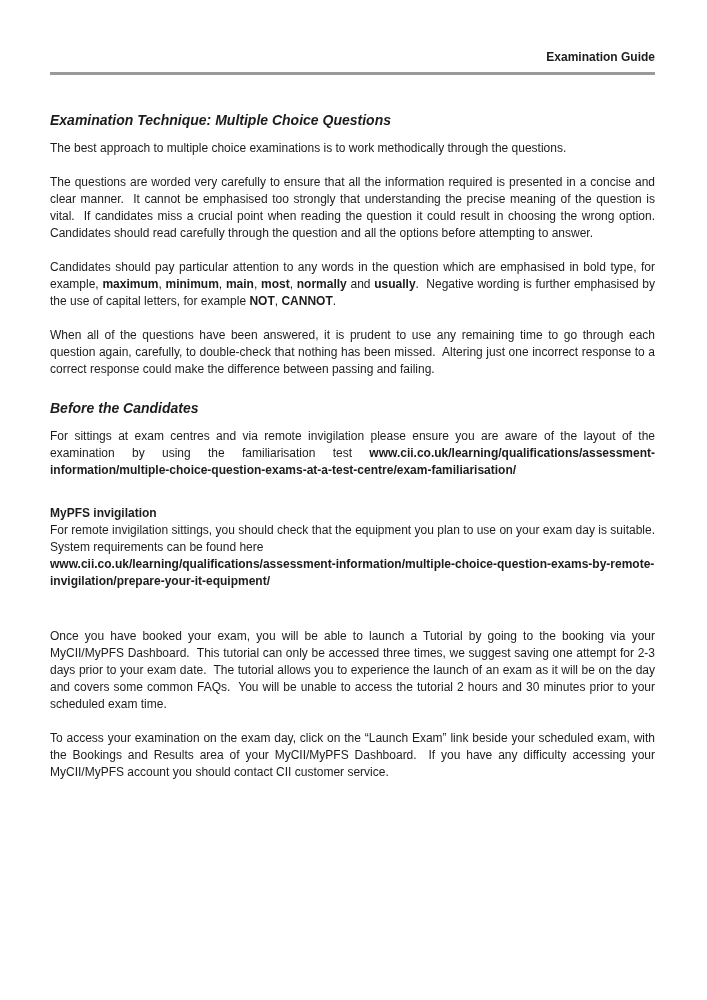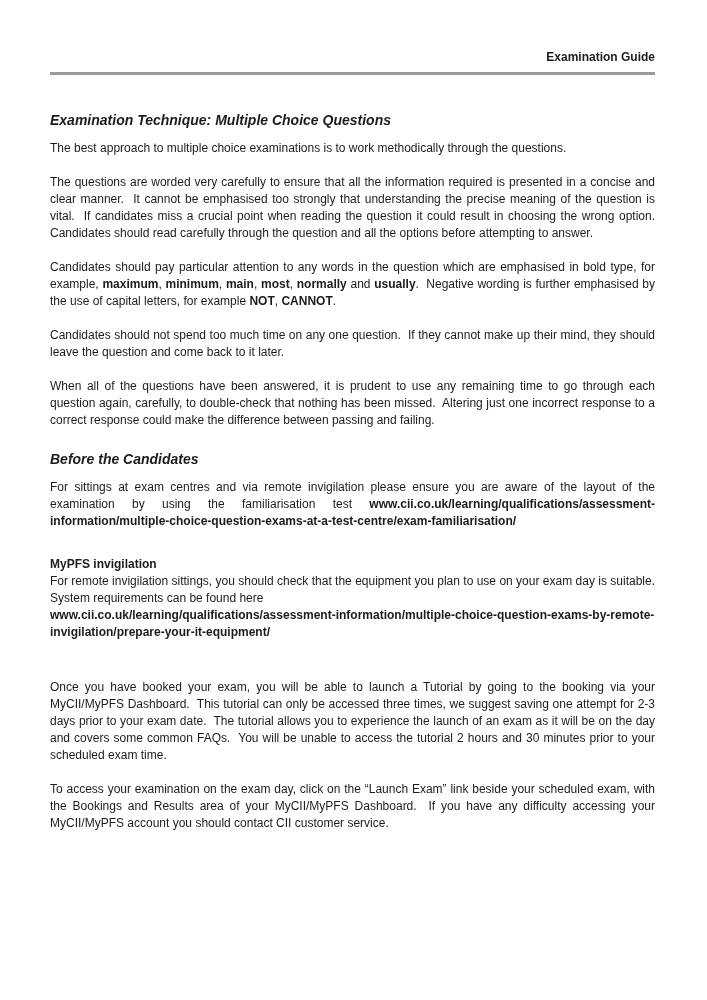--- a/index.html
+++ b/index.html
@@ -73,21 +73,20 @@
   <div class="header" data-name="page-header">
     <span data-name="header-title">Examination Guide</span>
   </div>
   <div class="rule" data-name="header-rule" style="background: rgb(154, 154, 154);"></div>
 
   <div class="doc" data-name="document-body">
       <div class="h1" data-name="technique-heading"><span data-name="text-segment">Examination Technique: Multiple Choice Questions</span></div>
       <p class="p" data-name="technique-intro-paragraph"><span data-name="text-segment">The best approach to multiple choice examinations is to work methodically through the questions.</span></p>
       <p class="p" data-name="question-wording-paragraph"><span data-name="text-segment">The questions are worded very carefully to ensure that all the information required is presented in a concise and clear manner.  It cannot be emphasised too strongly that understanding the precise meaning of the question is vital.  If candidates miss a crucial point when reading the question it could result in choosing the wrong option.  Candidates should read carefully through the question and all the options before attempting to answer.</span></p>
       <p class="p" data-name="bold-words-paragraph"><span data-name="text-segment">Candidates should pay particular attention to any words in the question which are emphasised in bold type, for example, </span><span class="bold" data-name="text-segment">maximum</span><span data-name="text-segment">, </span><span class="bold" data-name="text-segment">minimum</span><span data-name="text-segment">, </span><span class="bold" data-name="text-segment">main</span><span data-name="text-segment">, </span><span class="bold" data-name="text-segment">most</span><span data-name="text-segment">, </span><span class="bold" data-name="text-segment">normally</span><span data-name="text-segment"> and </span><span class="bold" data-name="text-segment">usually</span><span data-name="text-segment">.  Negative wording is further emphasised by the use of capital letters, for example </span><span class="bold" data-name="text-segment">NOT</span><span data-name="text-segment">, </span><span class="bold" data-name="text-segment">CANNOT</span><span data-name="text-segment">.</span></p>
-      <p class="p" data-name="time-management-paragraph"><span data-name="text-segment">Candidates should not spend too much time on any one question.  If they cannot make up their mind, they should leave the question and come back to it later.</span></p>
       <p class="p" data-name="review-answers-paragraph"><span data-name="text-segment">When all of the questions have been answered, it is prudent to use any remaining time to go through each question again, carefully, to double-check that nothing has been missed.  Altering just one incorrect response to a correct response could make the difference between passing and failing.</span></p>
       <div class="h2" data-name="before-examination-heading"><span data-name="text-segment">Before the Candidates</span></div>
       <p class="p" data-name="familiarisation-paragraph"><span data-name="text-segment">For sittings at exam centres and via remote invigilation please ensure you are aware of the layout of the examination by using the familiarisation test </span><span class="bold" data-name="familiarisation-url">www.cii.co.uk/learning/qualifications/assessment-information/multiple-choice-question-exams-at-a-test-centre/exam-familiarisation/</span></p>
       <div class="h3" data-name="remote-invigilation-heading"><span data-name="text-segment">MyPFS invigilation</span></div>
       <p class="p" data-name="system-requirements-paragraph"><span data-name="text-segment">For remote invigilation sittings, you should check that the equipment you plan to use on your exam day is suitable.  System requirements can be found here</span><br><span class="bold" data-name="it-equipment-url">www.cii.co.uk/learning/qualifications/assessment-information/multiple-choice-question-exams-by-remote-invigilation/prepare-your-it-equipment/</span></p>
       <p class="p" data-name="tutorial-paragraph"><span data-name="text-segment">Once you have booked your exam, you will be able to launch a Tutorial by going to the booking via your MyCII/MyPFS Dashboard.  This tutorial can only be accessed three times, we suggest saving one attempt for 2-3 days prior to your exam date.  The tutorial allows you to experience the launch of an exam as it will be on the day and covers some common FAQs.  You will be unable to access the tutorial 2 hours and 30 minutes prior to your scheduled exam time.</span></p>
       <p class="p" data-name="launch-exam-paragraph"><span data-name="text-segment">To access your examination on the exam day, click on the “Launch Exam” link beside your scheduled exam, with the Bookings and Results area of your MyCII/MyPFS Dashboard.  If you have any difficulty accessing your MyCII/MyPFS account you should contact CII customer service.</span></p>
     </div>
 
   <div class="footer" data-name="page-footer">

